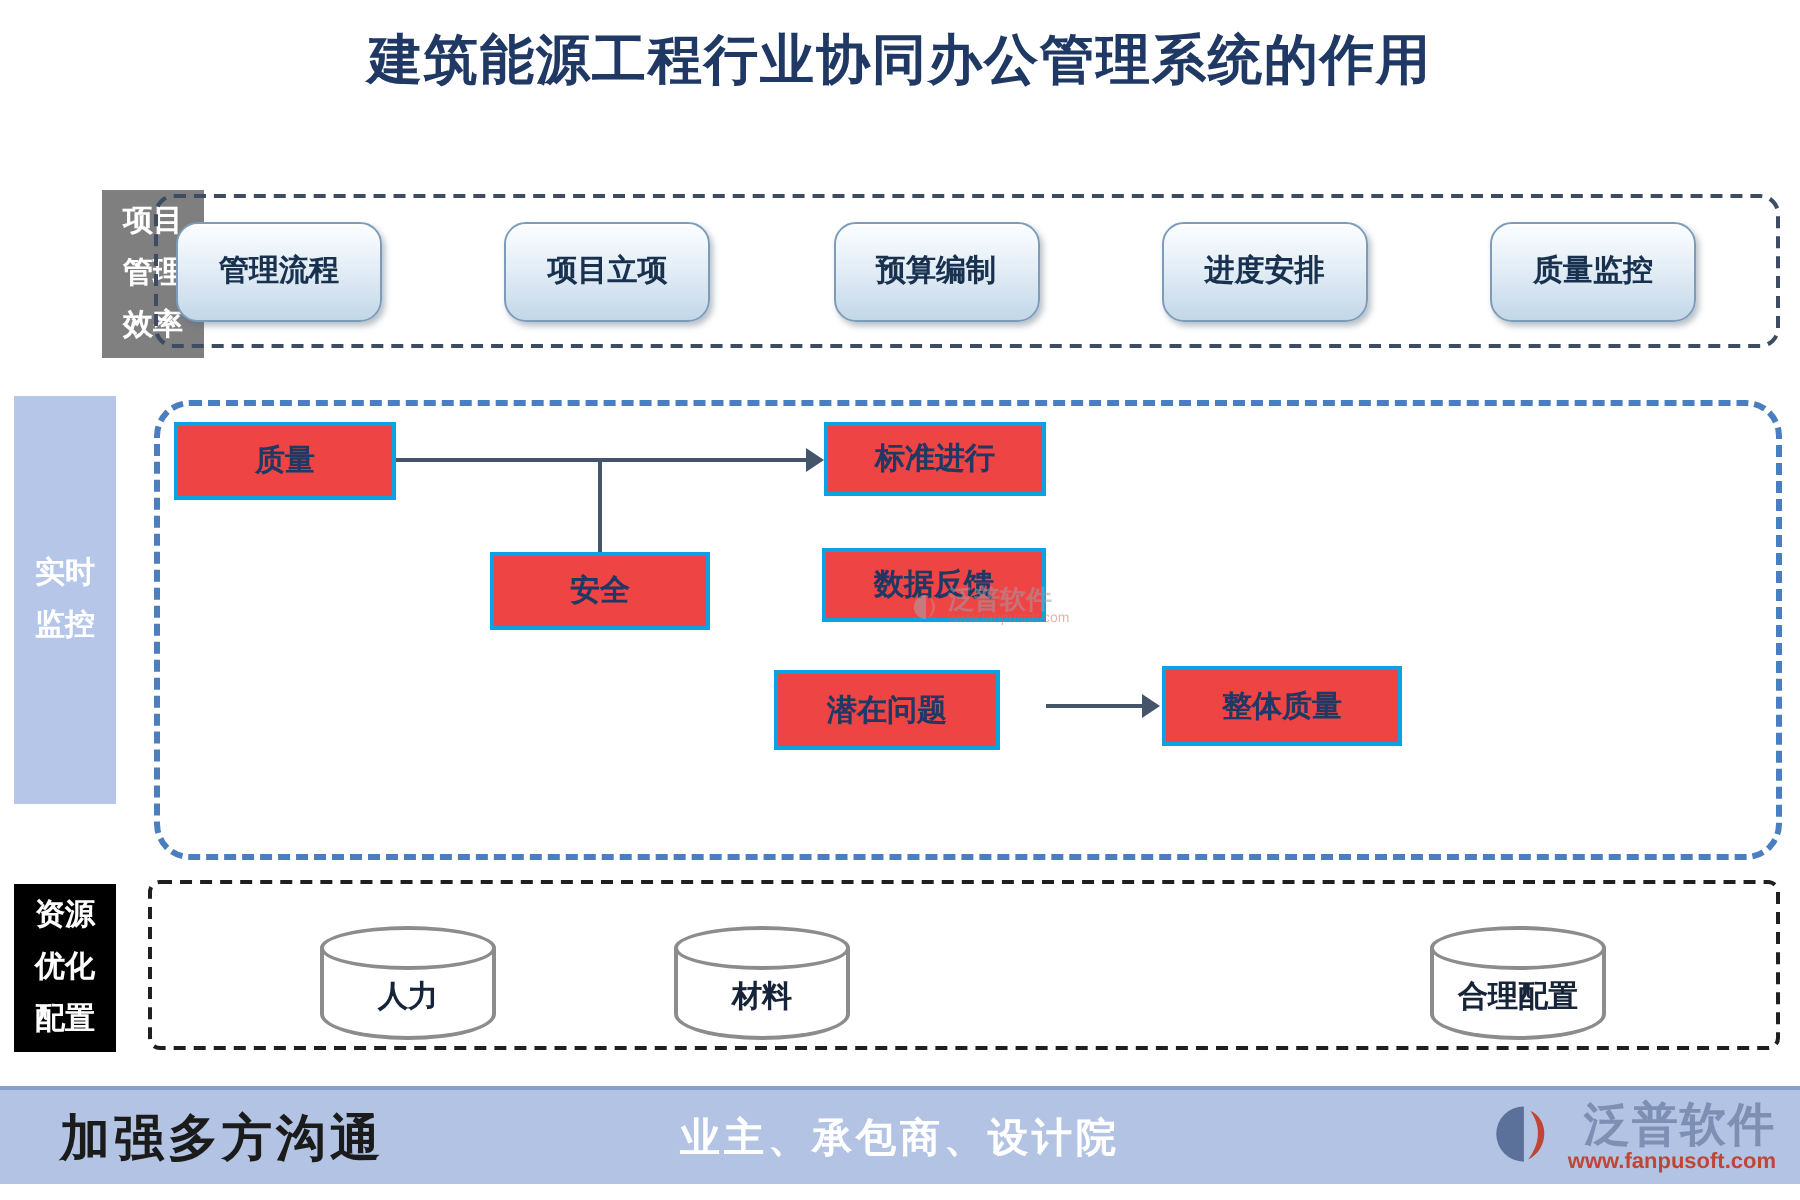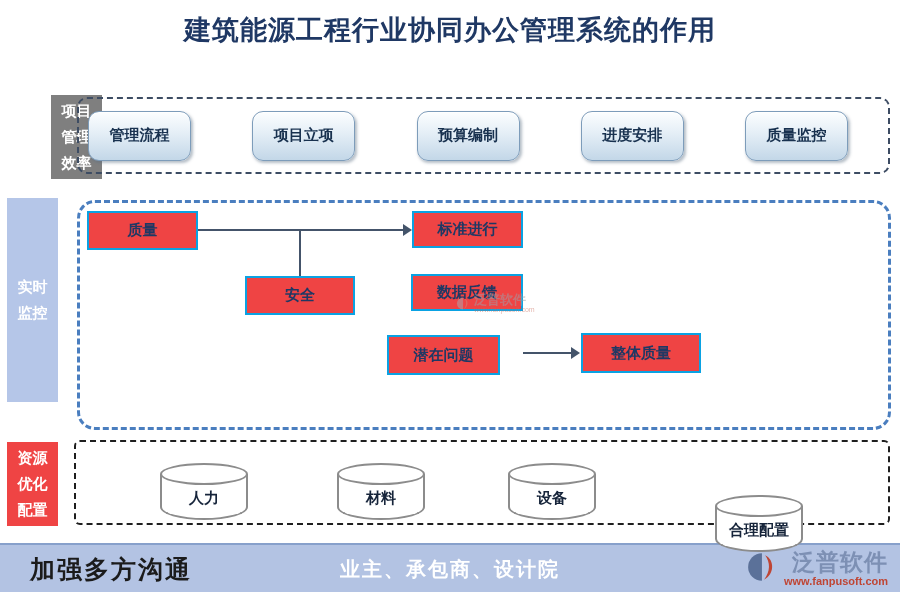--- a/index.html
+++ b/index.html
@@ -10,21 +10,21 @@
   .title{position:absolute;top:12px;left:0;width:100%;text-align:center;
          font-family:"DejaVu Serif",serif;font-weight:bold;font-size:27px;
          color:#1f3864;letter-spacing:1px;}
 
   
   .side-label{position:absolute;left:7px;width:51px;color:#fff;font-weight:bold;
               font-size:15px;text-align:center;white-space:pre-line;line-height:26px;
               display:flex;align-items:center;justify-content:center;}
   #side1{top:95px;height:84px;background:#7f7f7f;margin-left:44px;}
   #side2{top:198px;height:204px;background:#b5c6e8;}
-  #side3{top:442px;height:84px;background:#ef4444;}
+  #side3{top:442px;height:84px;background:#000000;}
 
   
   .box-row1{position:absolute;left:77px;top:97px;width:813px;height:77px;
             border:2px dashed #3d4c63;border-radius:10px;box-sizing:border-box;
             display:flex;align-items:center;justify-content:space-between;
             padding:0 40px 0 9px;}
   .btn{width:103px;height:50px;border:1.5px solid #7d9cba;border-radius:11px;
        background:linear-gradient(180deg,#fcfeff 0%,#e4eef6 45%,#c3d7e8 100%);
        box-shadow:1.5px 2px 3px rgba(90,110,130,.45), inset 0 1px 0 #fff;
        display:flex;align-items:center;justify-content:center;
@@ -55,21 +55,21 @@
   
   .wm{position:absolute;left:456px;top:293px;z-index:3;opacity:.5;pointer-events:none;
       display:flex;align-items:center;gap:3px;}
   .wm .wm-text{font-weight:bold;font-size:13px;color:#9aa3ad;line-height:13px;}
   .wm .wm-url{font-size:7px;color:#c86a5a;line-height:7px;}
 
   
   .box-bottom{position:absolute;left:74px;top:440px;width:816px;height:85px;
               border:2px dashed #1f1f1f;border-radius:6px;box-sizing:border-box;}
   .cylinder{position:absolute;width:88px;height:57px;top:463px;}
-  #cyl1{left:160px;} #cyl2{left:337px;} #cyl3{left:508px;} #cyl4{left:715px;margin-top:32px;}
+  #cyl1{left:160px;} #cyl2{left:337px;} #cyl3{left:508px;} #cyl4{left:715px;}
   .cyl-top{position:absolute;top:0;left:0;width:100%;height:22px;background:#fff;
            border:2px solid #8c8c8c;border-radius:50%;box-sizing:border-box;z-index:2;}
   .cyl-body{position:absolute;top:11px;left:0;width:100%;height:46px;background:#fff;
             border:2px solid #8c8c8c;border-top:none;box-sizing:border-box;z-index:1;
             border-radius:0 0 44px 44px / 0 0 13px 13px;}
   .cyl-label{position:absolute;left:0;top:26px;width:100%;text-align:center;
              font-weight:bold;font-size:15px;color:#16243a;z-index:3;}
 
   
   .footer{position:absolute;left:0;top:543px;width:900px;height:49px;background:#b3c3e3;
@@ -138,25 +138,20 @@
   <div class="cylinder" id="cyl1">
     <div class="cyl-body"></div>
     <div class="cyl-top"></div>
     <div class="cyl-label">人力</div>
   </div>
   <div class="cylinder" id="cyl2">
     <div class="cyl-body"></div>
     <div class="cyl-top"></div>
     <div class="cyl-label">材料</div>
   </div>
-  <div class="cylinder" id="cyl3">
-    <div class="cyl-body"></div>
-    <div class="cyl-top"></div>
-    <div class="cyl-label">设备</div>
-  </div>
   <div class="cylinder" id="cyl4">
     <div class="cyl-body"></div>
     <div class="cyl-top"></div>
     <div class="cyl-label">合理配置</div>
   </div>
 
   <div class="footer">
     <div class="footer-left">加强多方沟通</div>
     <div class="footer-center">业主、承包商、设计院</div>
     <div class="footer-logo">

